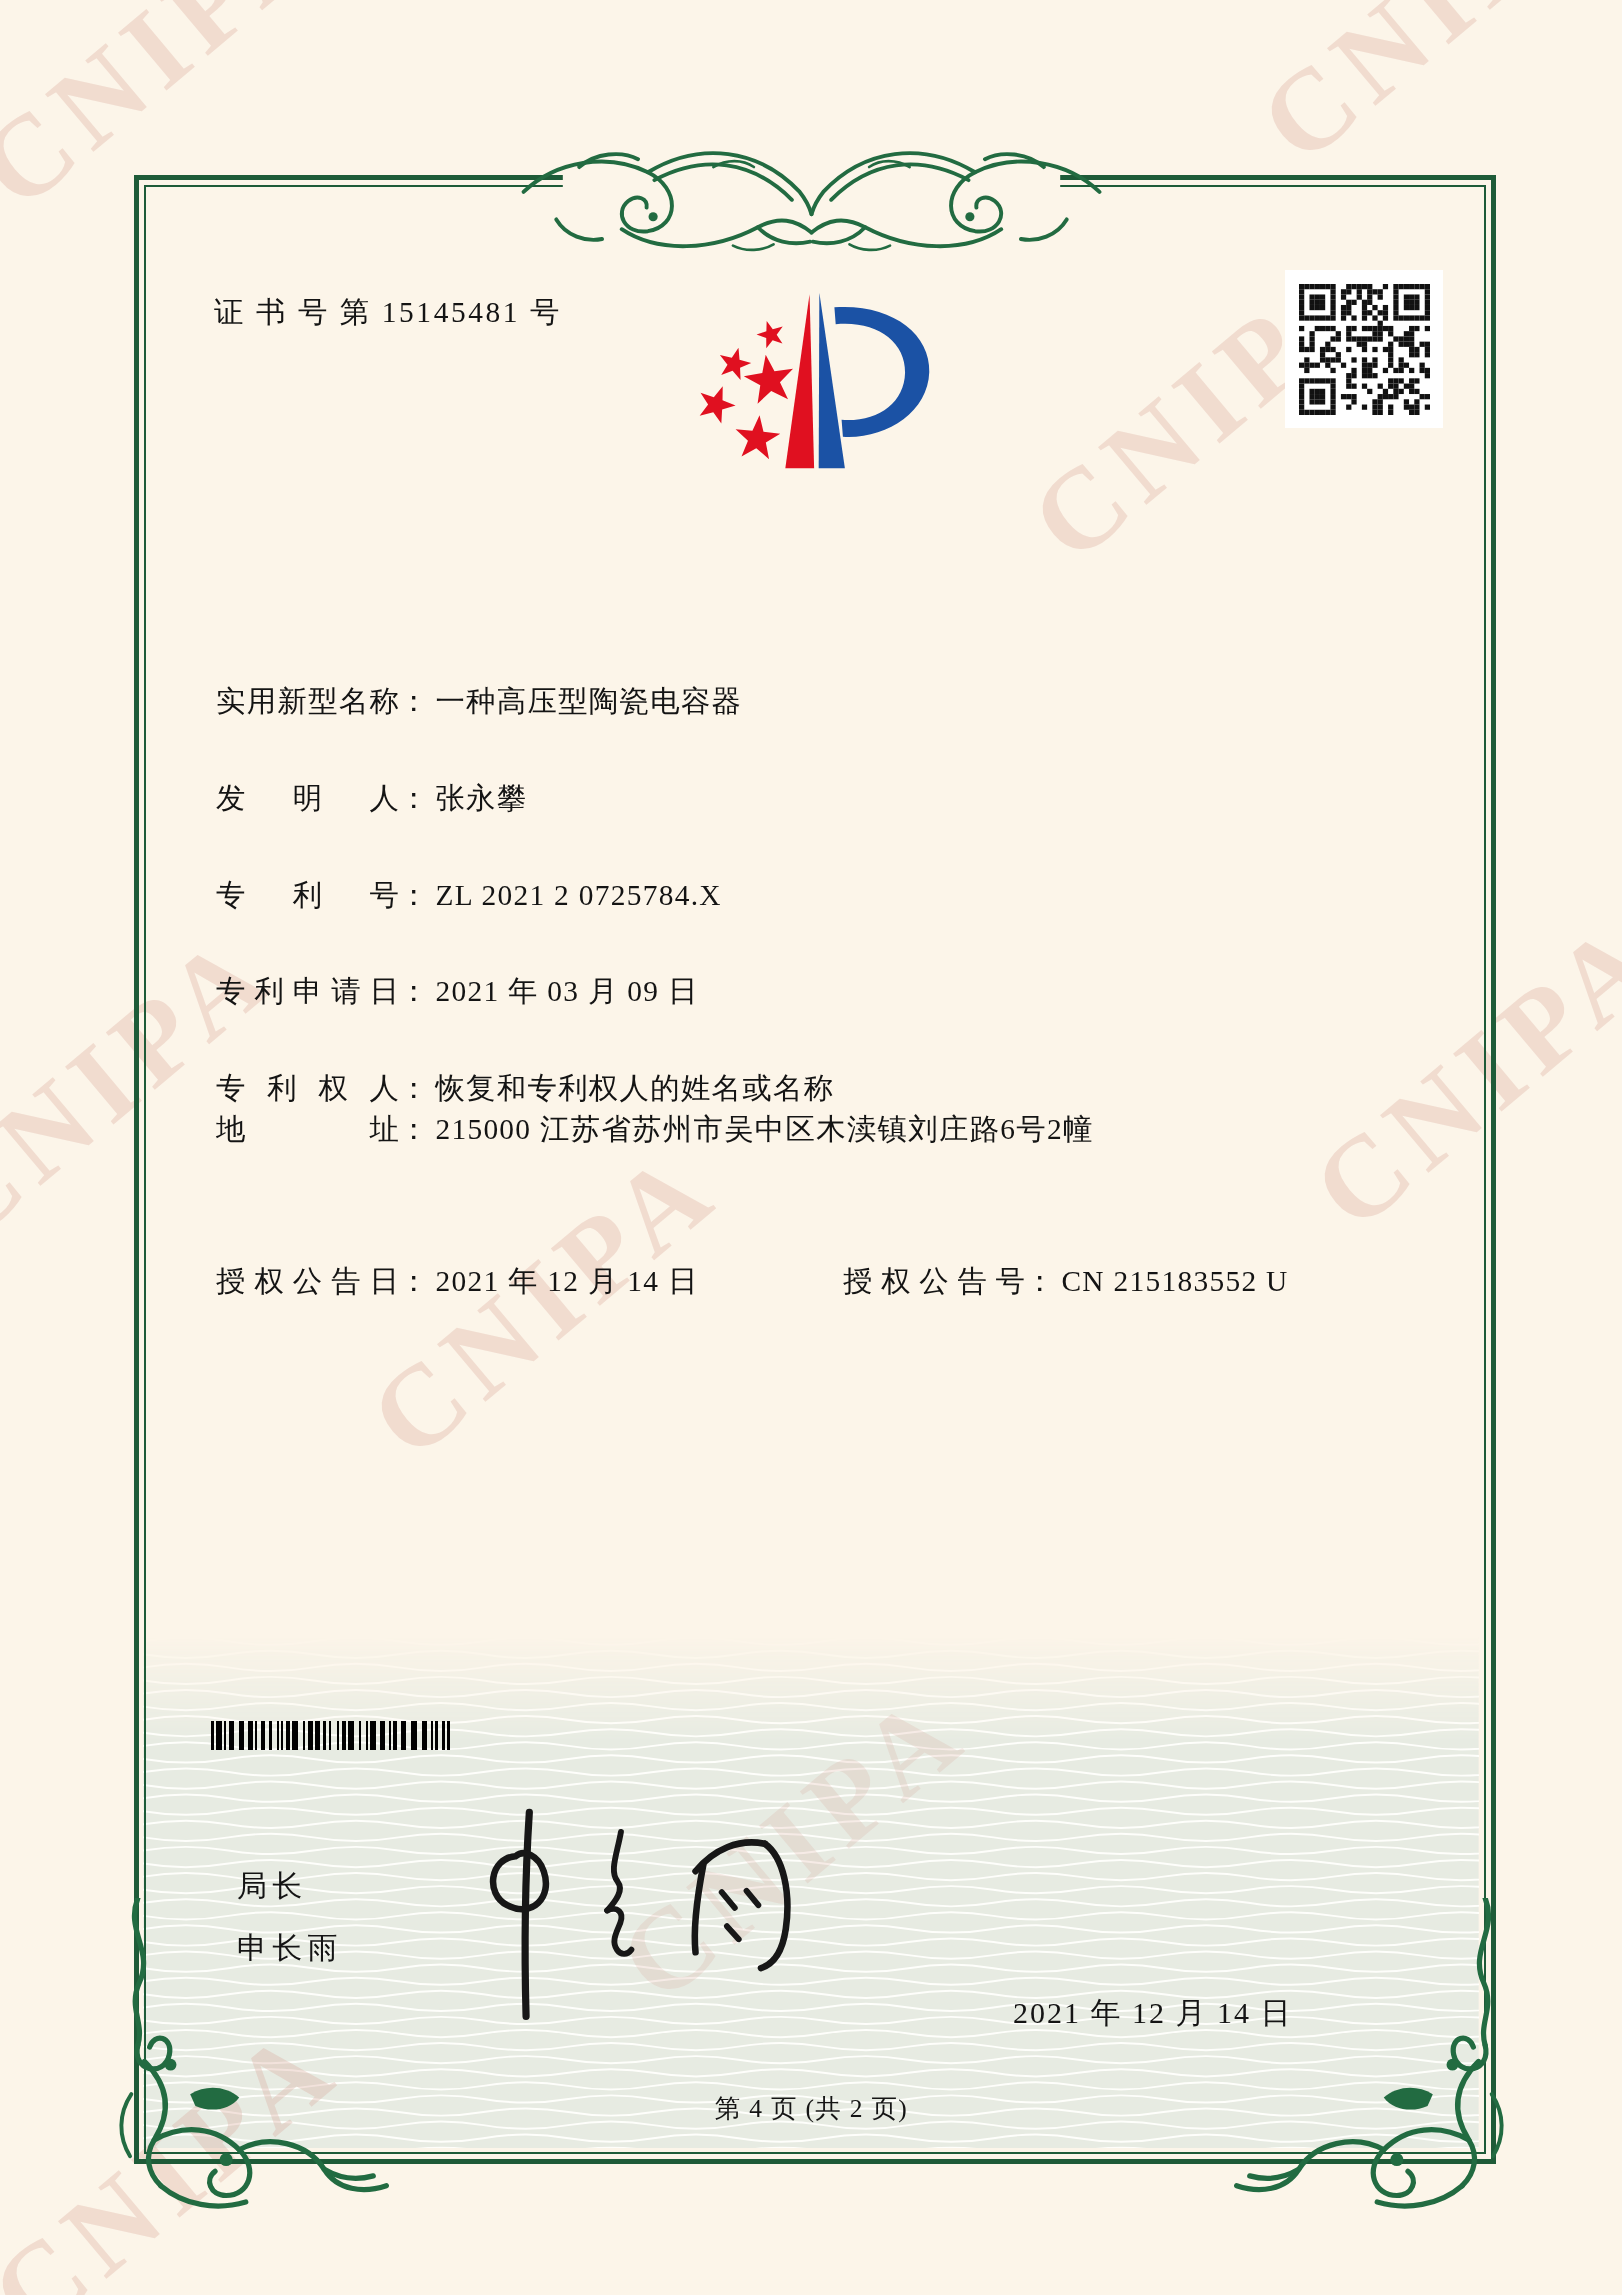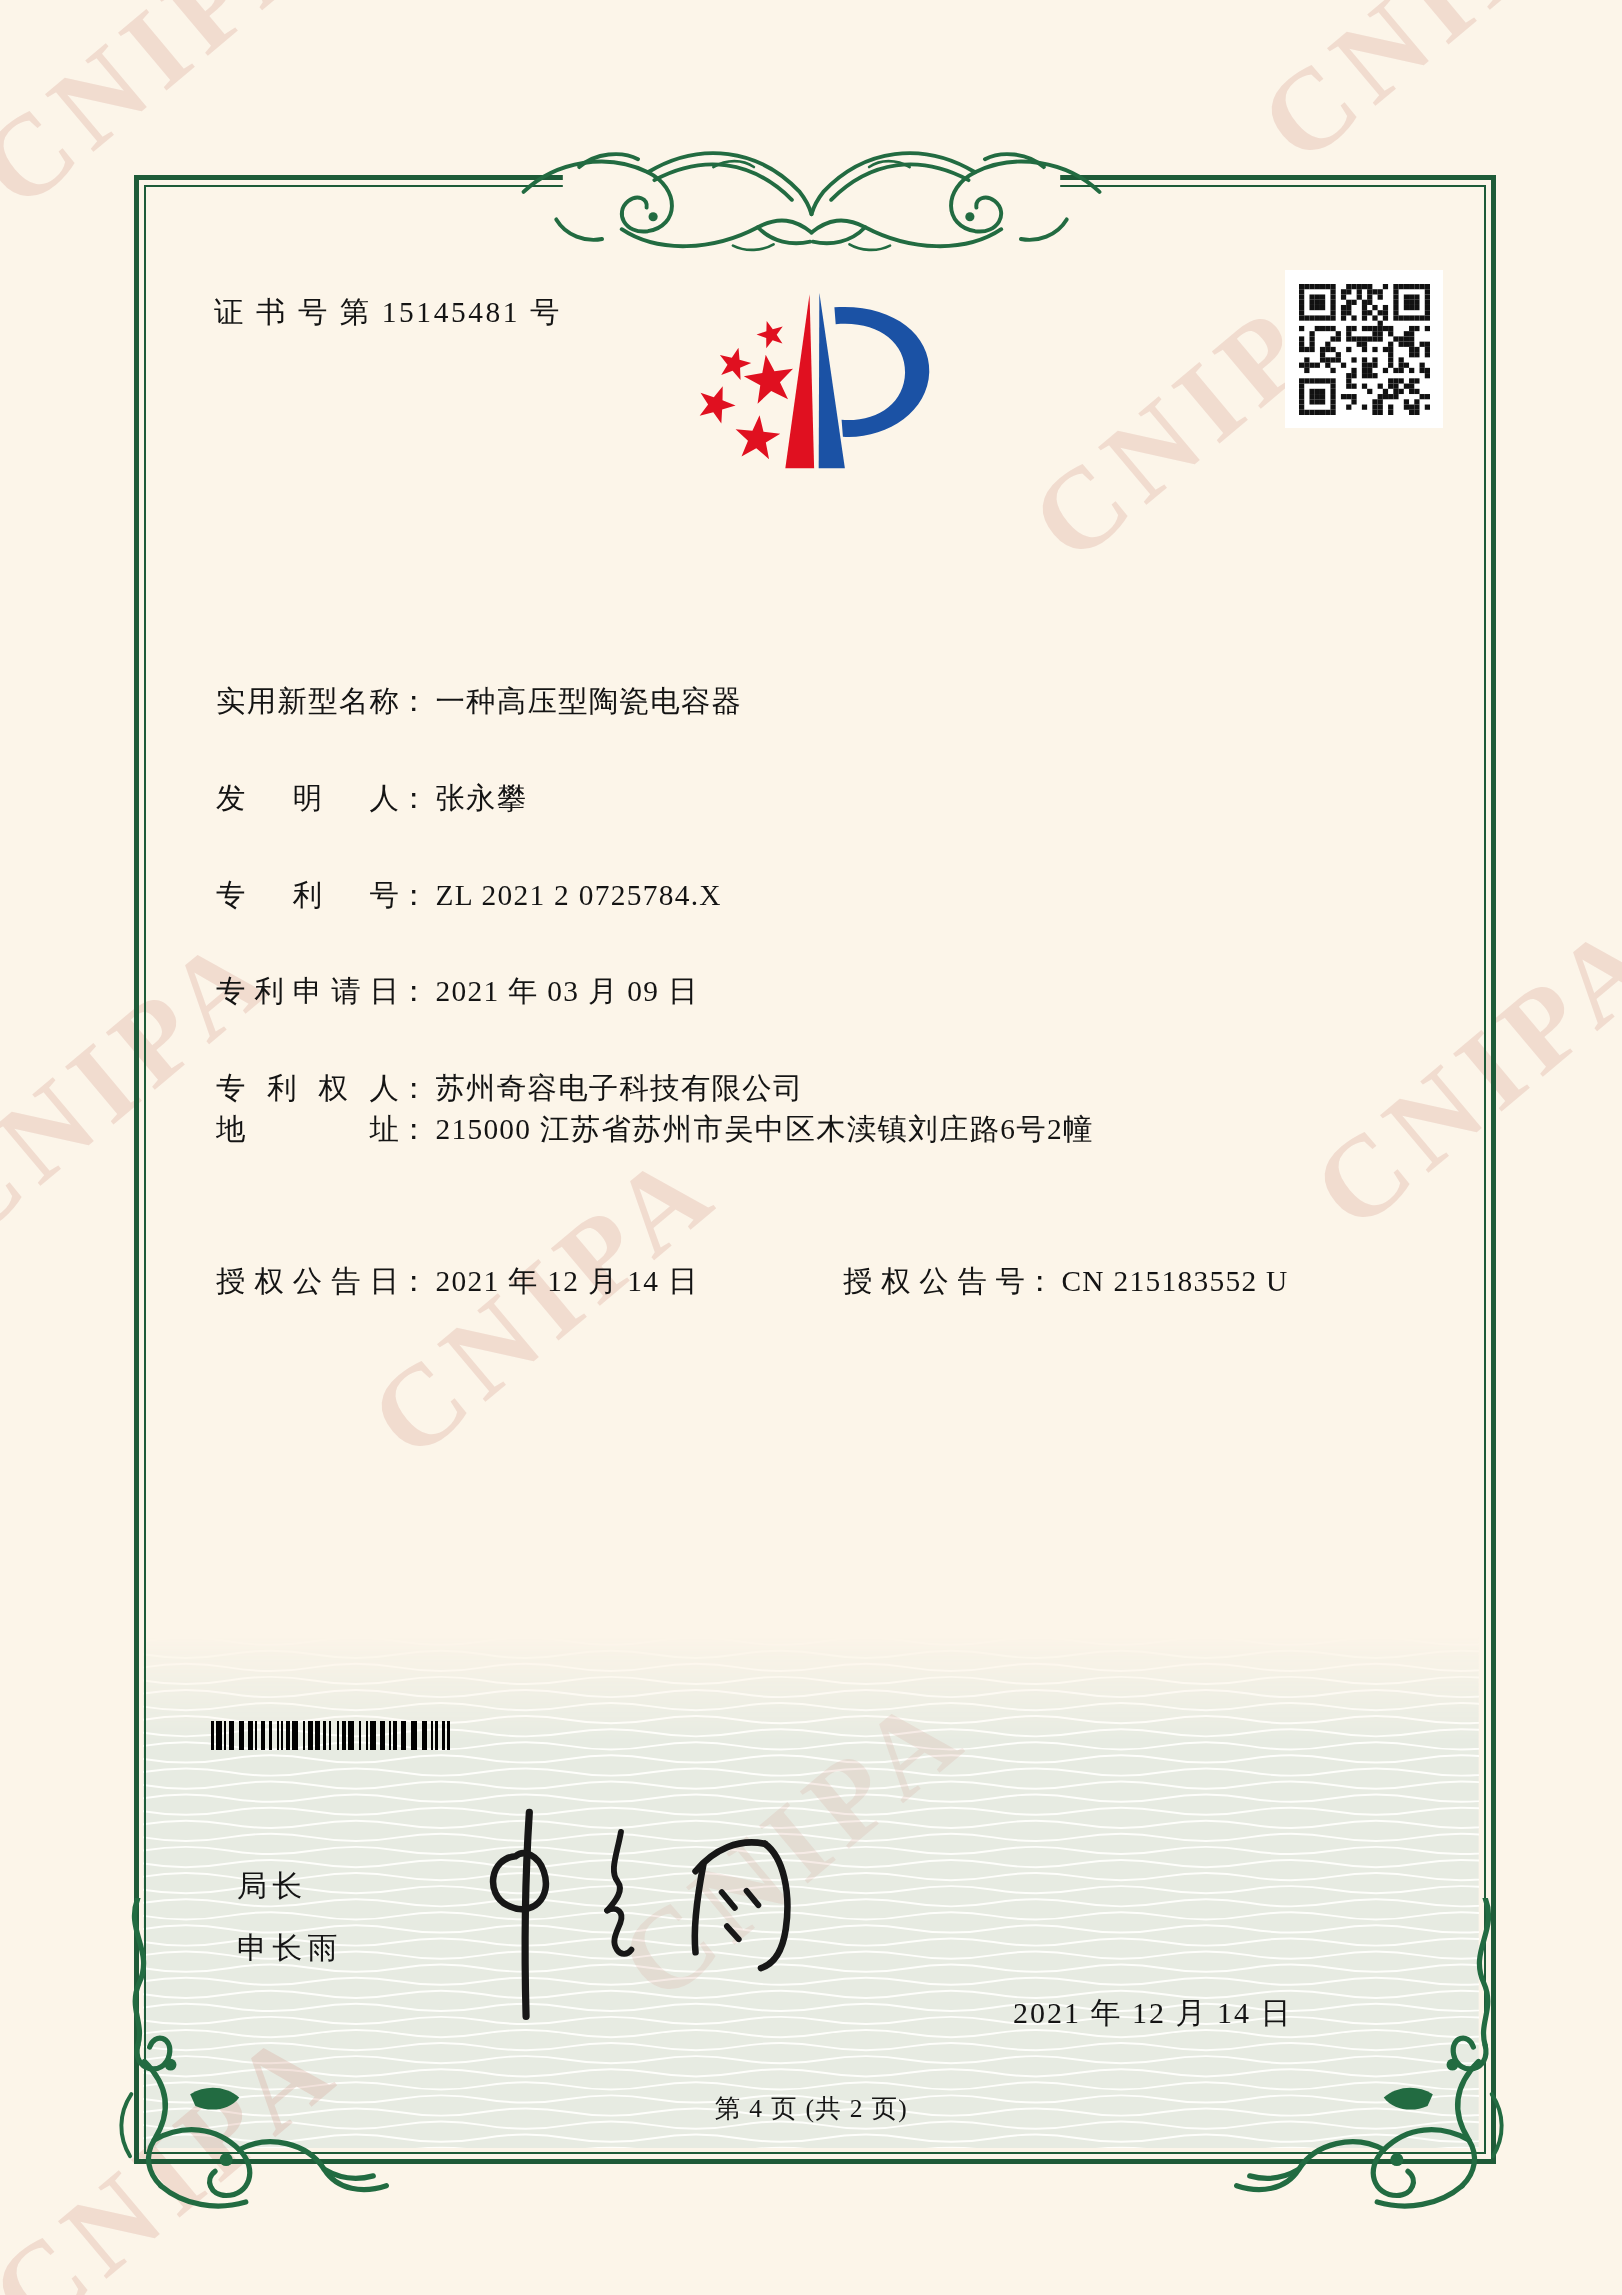--- a/index.html
+++ b/index.html
@@ -510,21 +510,21 @@
   <div class="row" style="top:779px">
     <span class="flabel">发明人</span><span class="fcolon">：</span><span class="fvalue">张永攀</span>
   </div>
   <div class="row" style="top:876px">
     <span class="flabel">专利号</span><span class="fcolon">：</span><span class="fvalue">ZL 2021 2 0725784.X</span>
   </div>
   <div class="row" style="top:972px">
     <span class="flabel">专利申请日</span><span class="fcolon">：</span><span class="fvalue">2021 年 03 月 09 日</span>
   </div>
   <div class="row" style="top:1069px">
-    <span class="flabel">专利权人</span><span class="fcolon">：</span><span class="fvalue">苏州奇容电子科技有限公司</span>
+    <span class="flabel">专利权人</span><span class="fcolon">：</span><span class="fvalue">恢复和专利权人的姓名或名称</span>
   </div>
   <div class="row" style="top:1110px">
     <span class="flabel">地址</span><span class="fcolon">：</span><span class="fvalue">215000 江苏省苏州市吴中区木渎镇刘庄路6号2幢</span>
   </div>
   <div class="row" style="top:1262px; right:216px;">
     <span class="flabel">授权公告日</span><span class="fcolon">：</span><span class="fvalue">2021 年 12 月 14 日</span>
     <span class="pair2">
       <span class="flabel">授权公告号</span><span class="fcolon">：</span><span class="fvalue">CN 215183552 U</span>
     </span>
   </div>

